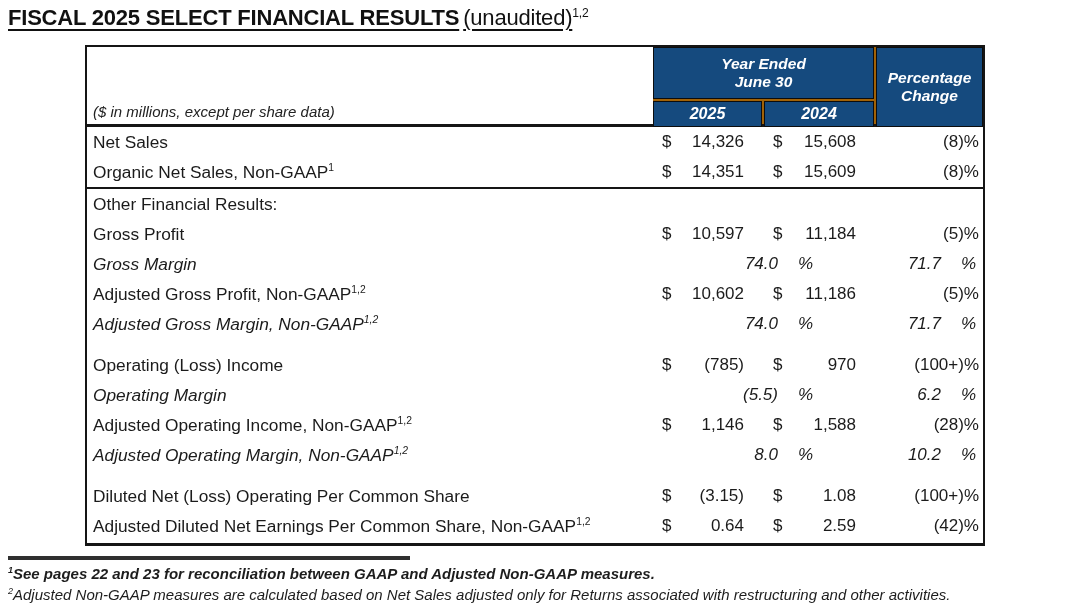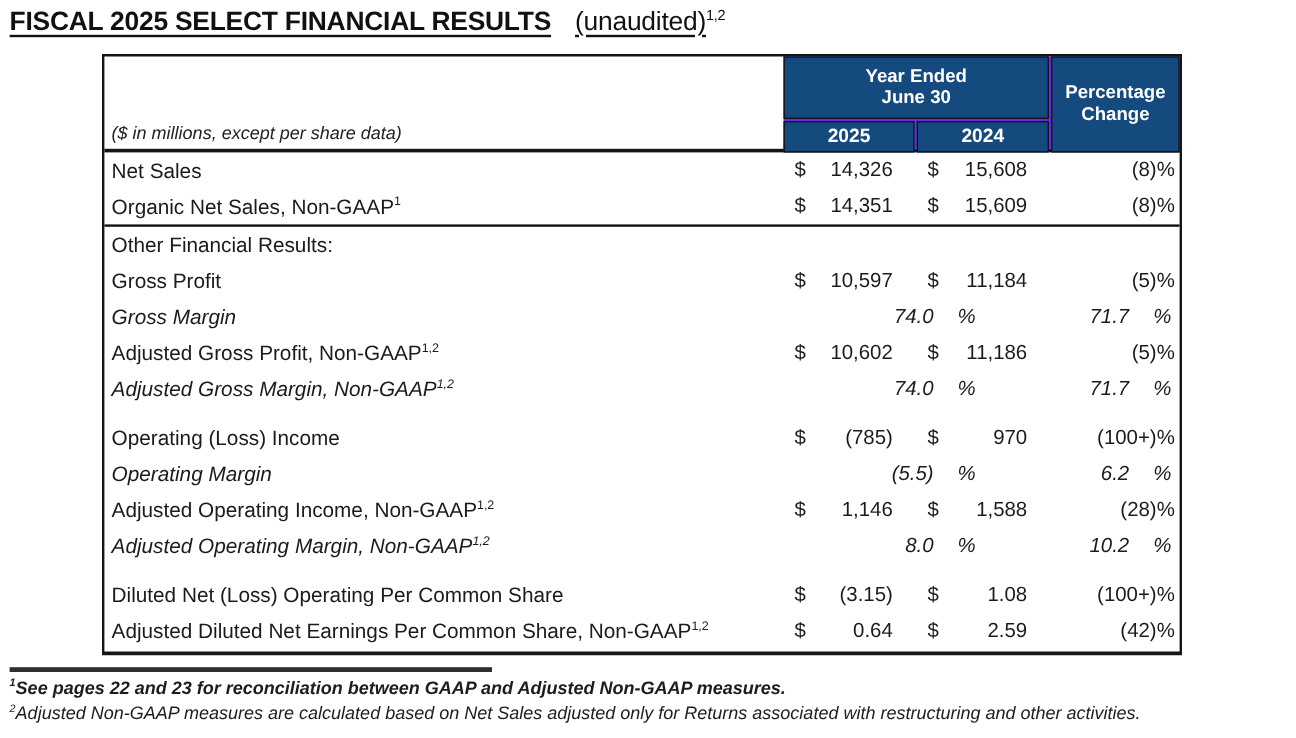--- a/index.html
+++ b/index.html
@@ -15,21 +15,21 @@
     position:absolute; left:8px; top:5px;
     font-size:22px; letter-spacing:-0.2px; color:#111;
     white-space:nowrap;
   }
   .title-underline {
     text-decoration:underline;
     text-decoration-thickness:2px;
     text-underline-offset:4px;
   }
   .title-main { font-weight:bold; }
-  .title-suffix { font-weight:normal; margin-left:20px; }
+  .title-suffix { font-weight:normal; margin-left:4px; }
   .page-title sup { font-weight:normal; font-size:55%; }
 
   
   .fin-table {
     position:absolute; left:85px; top:45px; width:900px;
     border:2px solid #151515; border-bottom-width:3px;
     background:#fff;
   }
   .thead {
     display:flex; width:100%; height:80px;
@@ -37,21 +37,21 @@
   }
   .label-head {
     width:566px; display:flex; align-items:flex-end;
     padding:0 0 4px 6px;
     font-style:italic; font-size:15px; color:#222;border-radius:12px;
   }
   .blue-head {
     width:330px; display:grid;
     grid-template-columns:109px 110px 1fr;
     grid-template-rows:52px 26px;
-    gap:2px; background:#6d28d9;
+    gap:2px; background:#a16207;font-style:italic;
   }
   .bcell {
     background:#154A7E; color:#fff; font-weight:bold;
     display:flex; flex-direction:column; align-items:center; justify-content:center;
     border:1px solid #0d0d0d; line-height:1.15; text-align:center;
   }
   .ye-top   { grid-column:1 / 3; grid-row:1; font-size:15.5px; }
   .y2025    { grid-column:1; grid-row:2; font-size:16px; }
   .y2024    { grid-column:2; grid-row:2; font-size:16px; }
   .pct-head { grid-column:3; grid-row:1 / 3; font-size:15.5px; }

